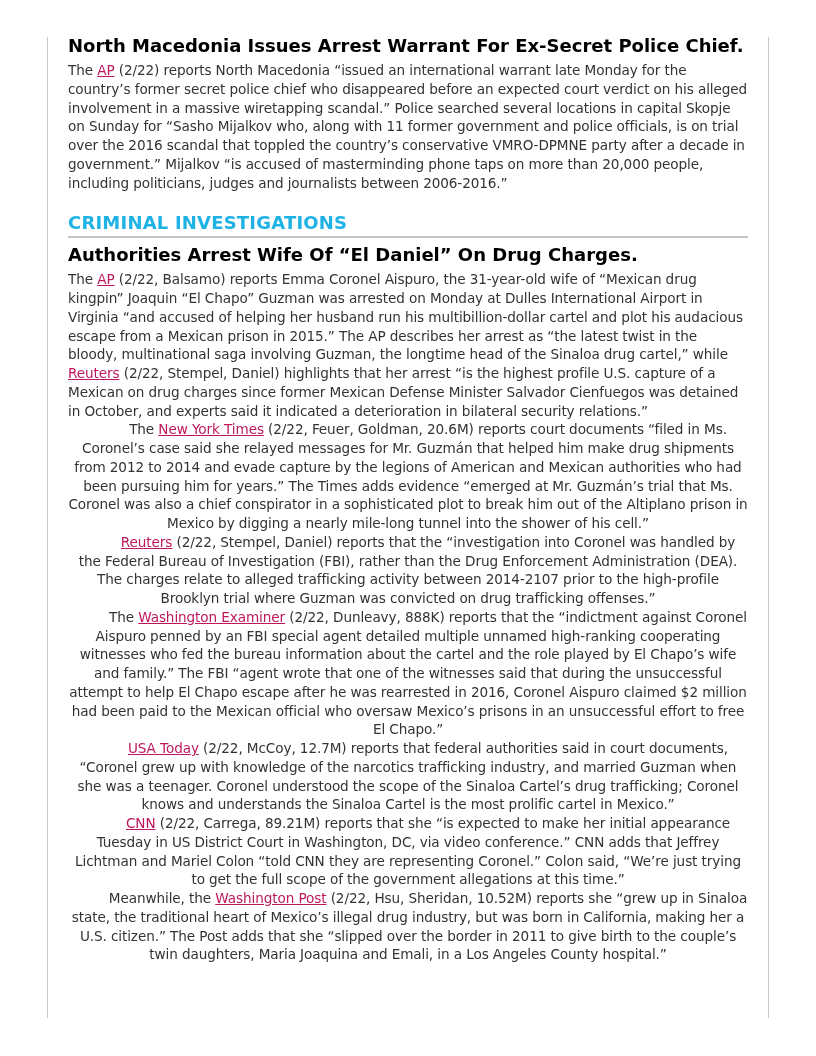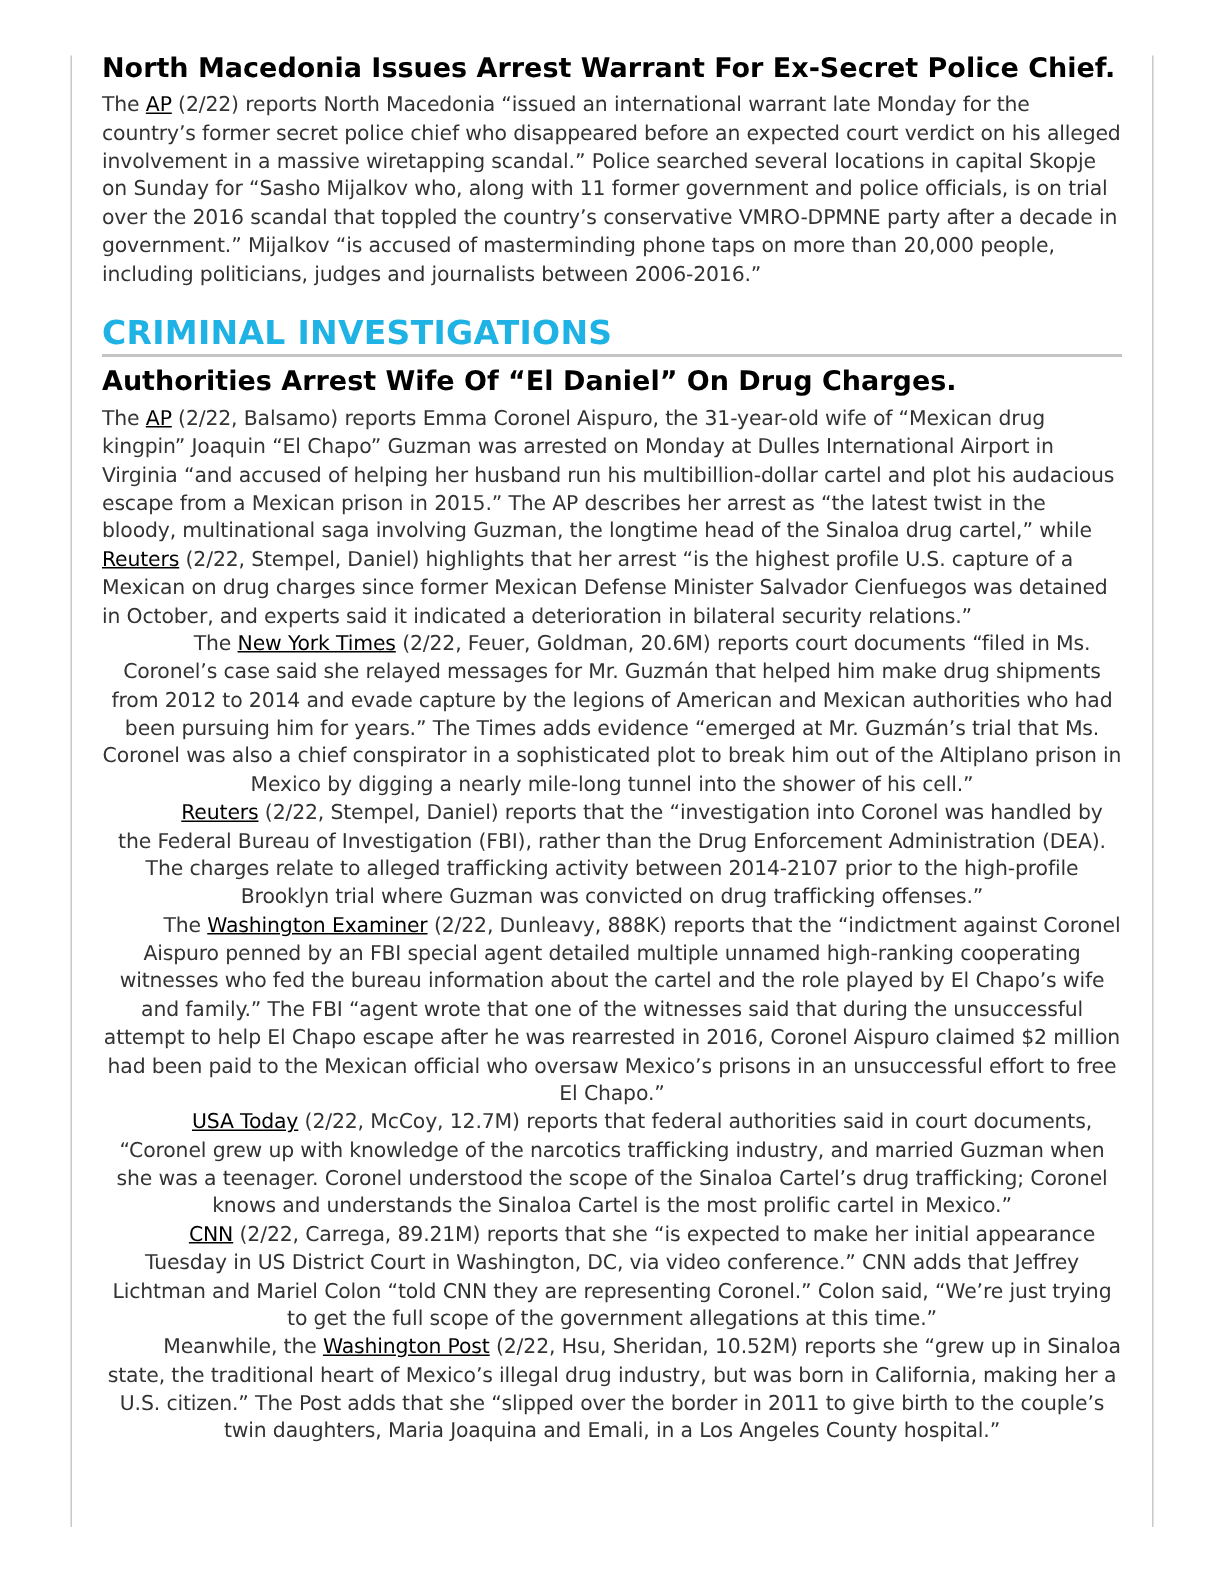--- a/index.html
+++ b/index.html
@@ -42,31 +42,31 @@
     .para {
       margin: 0;
       text-align: left;
       letter-spacing: -0.1px;
     }
     .para.indent {
       text-indent: 40px;
       text-align: center;
     }
     .section-heading {
-      font-size: 22px;
+      font-size: 18px;
       font-weight: bold;
       color: #1fb2e5;
       margin: 19px 0 8px 0;
       padding-bottom: 1px;
       border-bottom: 2px solid #c4c4c4;
       line-height: 24px;
       letter-spacing: 0.2px;
     }
     a.src-link {
-      color: #000000;
+      color: #be185d;
     }
     .story { margin-bottom: 0; }
   </style>
 </head>
 <body>
 
 <div class="page-frame"></div>
 
 <div class="content">
 

